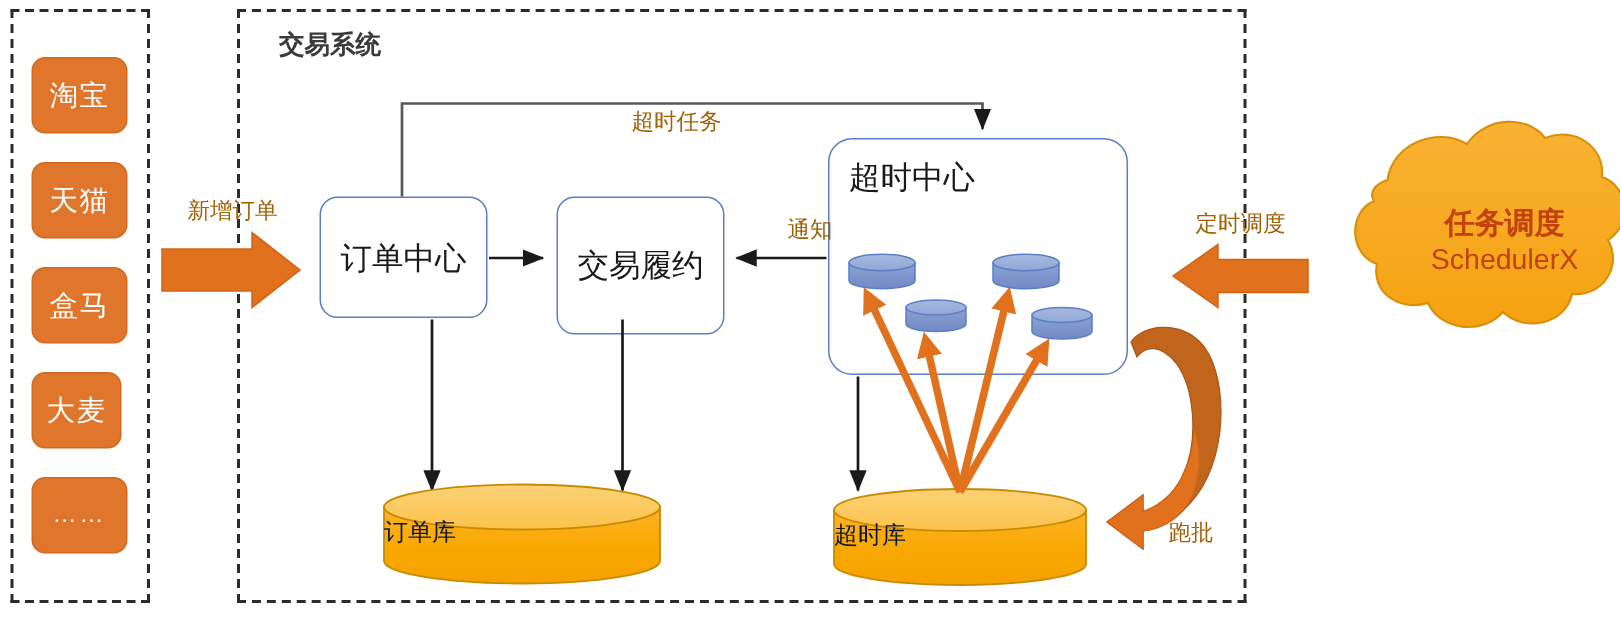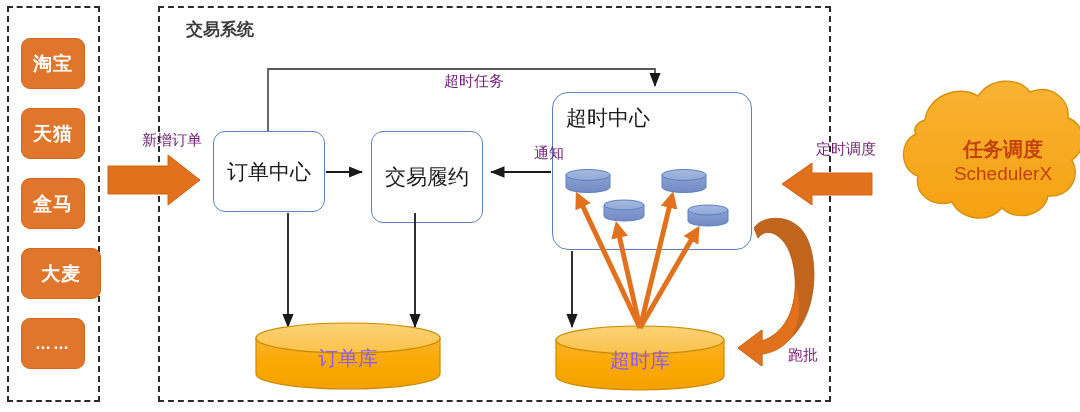--- a/index.html
+++ b/index.html
@@ -38,21 +38,21 @@
     white-space: nowrap;
   }
   
   .chip {
     position: absolute;
     box-sizing: border-box;
     background: #e0762c;
     border: 1px solid #d2691e;
     border-radius: 9px;
     color: #ffffff;
-    font-weight: bold;
+    font-weight: normal;
     font-size: 19px;
     display: flex;
     align-items: center;
     justify-content: center;
     letter-spacing: 1px;
   }
   .chip.dots {
     font-size: 16px;
     letter-spacing: 2px;
   }
@@ -79,39 +79,38 @@
   .svc-big-label {
     position: absolute;
     font-size: 21px;
     color: #1a1a1a;
     white-space: nowrap;
   }
   
   .edge-label {
     position: absolute;
     font-size: 15px;
-    color: #701a75;
-    white-space: nowrap;
-    text-align: right;
+    color: #a16207;
+    white-space: nowrap;
+    text-align: center;
   }
   .cloud-label {
     position: absolute;
     text-align: center;
     white-space: nowrap;
     color: #c2410c;
     line-height: 1.25;
   }
   .cloud-label .l1 { font-size: 20px; font-weight: bold; }
   .cloud-label .l2 { font-size: 19px; }
   .db-label {
     position: absolute;
-    font-size: 20px;
-    color: #8b5cf6;
-    white-space: nowrap;
-    text-align: center;
+    font-size: 16px;
+    color: #0f172a;
+    white-space: nowrap;
   }
 </style>
 </head>
 <body>
 
 <div id="canvas">
 
   <div class="group-dashed" style="left:7px; top:6px; width:93px; height:396px;"></div>
 
   <div class="group-dashed" style="left:158px; top:6px; width:673px; height:396px;"></div>
@@ -120,21 +119,21 @@
 
   <div class="chip" style="left:21px; top:38px; width:64px; height:51px;">
     <span>淘宝</span>
   </div>
   <div class="chip" style="left:21px; top:108px; width:64px; height:51px;">
     <span>天猫</span>
   </div>
   <div class="chip" style="left:21px; top:178px; width:64px; height:51px;">
     <span>盒马</span>
   </div>
-  <div class="chip" style="left:21px; top:248px; width:80px; height:51px;">
+  <div class="chip" style="left:21px; top:248px; width:60px; height:51px;">
     <span>大麦</span>
   </div>
   <div class="chip dots" style="left:21px; top:318px; width:64px; height:51px;">
     <span>……</span>
   </div>
 
   <div class="svc" style="left:213px; top:131px; width:112px; height:81px;">
     <span>订单中心</span>
   </div>
 

